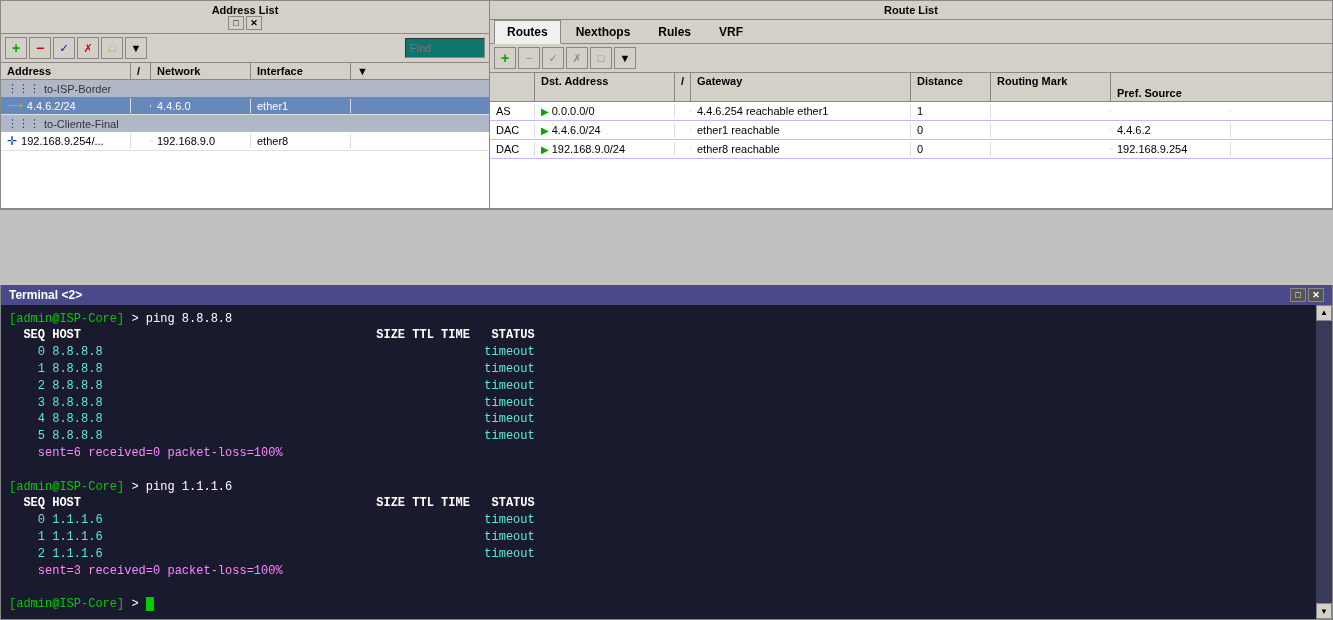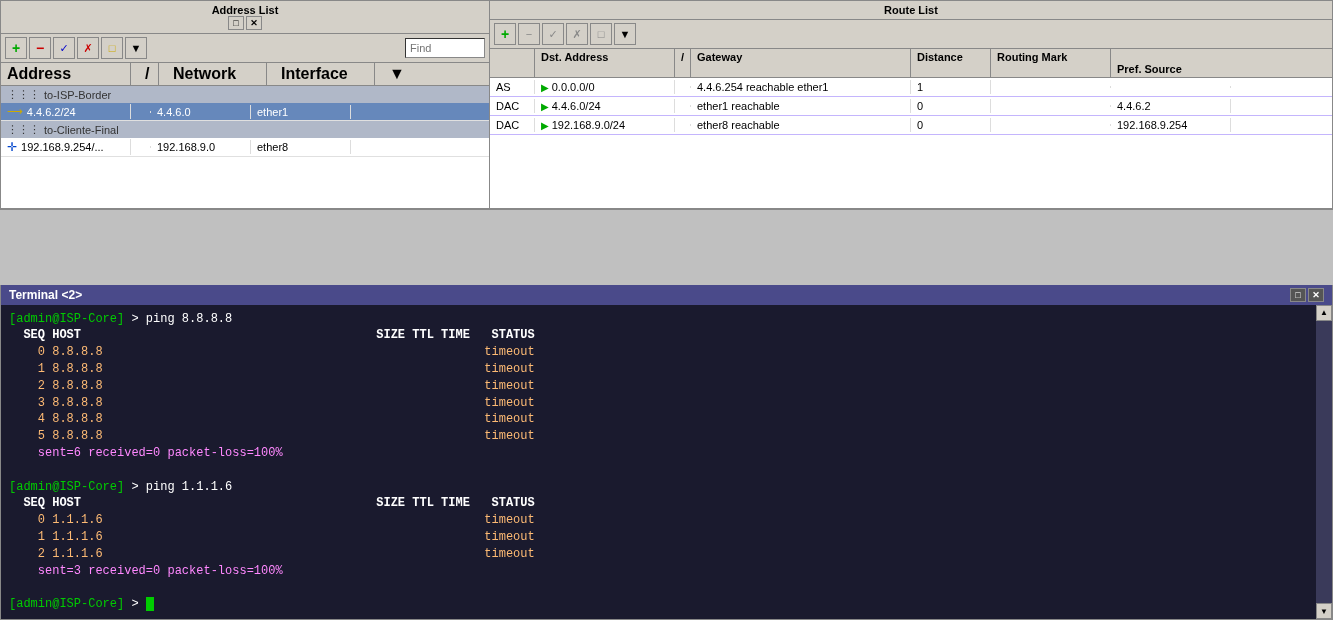--- a/index.html
+++ b/index.html
@@ -70,31 +70,30 @@
       align-items: center;
       justify-content: center;
       font-size: 11px;
     }
 
     .find-input {
       margin-left: auto;
       width: 80px;
       height: 20px;
       border: 1px inset #888;
-      background: #ffffff;
+      background: #0f766e;
       padding: 0 4px;
       font-size: 11px;
     }
 
     .table-header {
       display: flex;
       background: #d4d0c8;
       border-bottom: 1px solid #888;
-      font-size: 16px;
-      gap: 8px;
+      font-size: 11px;
     }
 
     .th {
       padding: 2px 6px;
       border-right: 1px solid #888;
       font-weight: bold;
       white-space: nowrap;
       cursor: pointer;
     }
 
@@ -240,21 +239,21 @@
       color: #c0c0c0;
       font-family: 'Courier New', Courier, monospace;
       font-size: 12px;
       padding: 6px 8px;
       overflow-y: auto;
       line-height: 1.4;
     }
 
     .t-green { color: #00cc00; }
     .t-white { color: #ffffff; }
-    .t-gray { color: #fdba74; }
+    .t-gray { color: #5eead4; }
     .t-pink { color: #ff88ff; }
 
     .cursor-block {
       display: inline-block;
       width: 8px;
       height: 14px;
       background: #00cc00;
       vertical-align: text-bottom;
       animation: blink 1s step-end infinite;
     }
@@ -378,20 +377,26 @@
           <span>ether8</span>
         </div>
       </div>
     </div>
   </div>
 
   <div class="route-panel">
     <div class="panel-titlebar">
       <span>Route List</span>
     </div>
+    <div class="route-tabs">
+      <div class="route-tab active">Routes</div>
+      <div class="route-tab">Nexthops</div>
+      <div class="route-tab">Rules</div>
+      <div class="route-tab">VRF</div>
+    </div>
     <div class="route-toolbar">
       <div class="toolbar-btn">
           <span class="icon-add">+</span>
         </div>
       <div class="toolbar-btn">
           <span style="color:#888;">−</span>
         </div>
       <div class="toolbar-btn">
           <span style="color:#888;">✓</span>
         </div>

